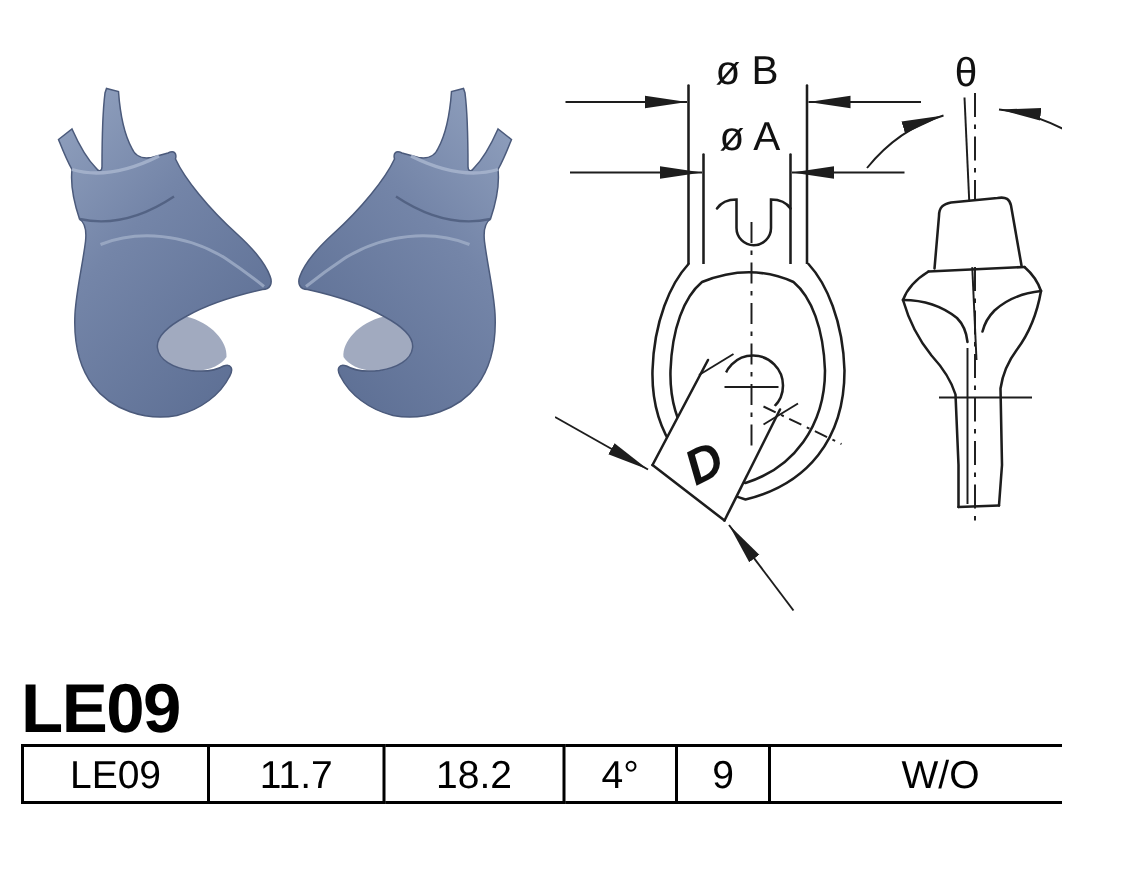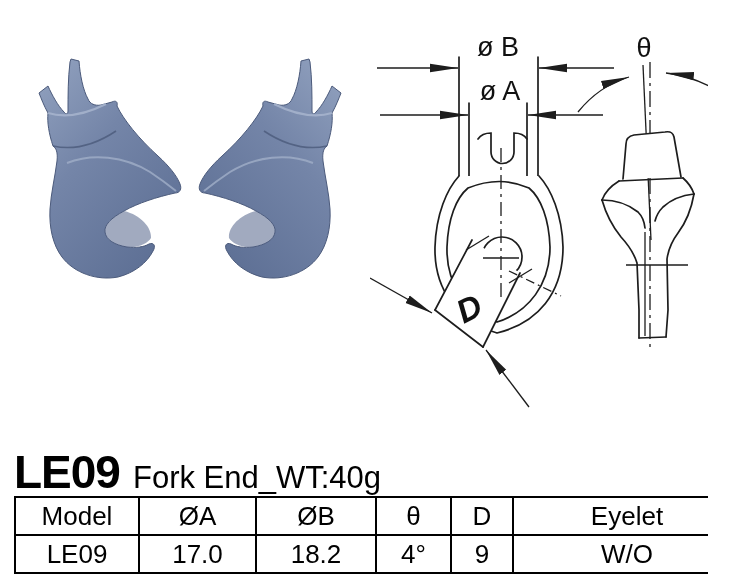--- a/index.html
+++ b/index.html
@@ -125,44 +125,35 @@
       <path class="dline" d="M 602,200 Q 608,221 621,237 Q 633,250 637,263 L 639,310 L 639,338"></path>
       <path class="dline" d="M 694,194 Q 690,217 678,233 Q 669,245 667,259 L 668,310 L 666,337"></path>
       <line class="dline" x1="639" y1="338" x2="666" y2="337"></line>
       <line class="thin" x1="645" y1="232" x2="645" y2="336"></line>
       <line class="thin" x1="626" y1="265" x2="688" y2="265"></line>
     </g>
   </svg>
 
   <div class="title-block">
     <span class="model">LE09</span>
-    <span class="desc">Fork End_WT:40g</span>
   </div>
 
   <table class="spec-table">
     <colgroup>
       <col style="width:124px">
         <col style="width:117px">
         <col style="width:120px">
       <col style="width:75px">
         <col style="width:62px">
         <col style="width:228px">
     </colgroup>
     <tbody>
       <tr>
-        <td>Model</td>
-        <td>ØA</td>
-        <td>ØB</td>
-        <td>θ</td>
-        <td>D</td>
-        <td>Eyelet</td>
-      </tr>
-      <tr>
         <td>LE09</td>
-        <td>17.0</td>
+        <td>11.7</td>
         <td>18.2</td>
         <td>4°</td>
         <td>9</td>
         <td>W/O</td>
       </tr>
     </tbody>
   </table>
 
 </div>
 

